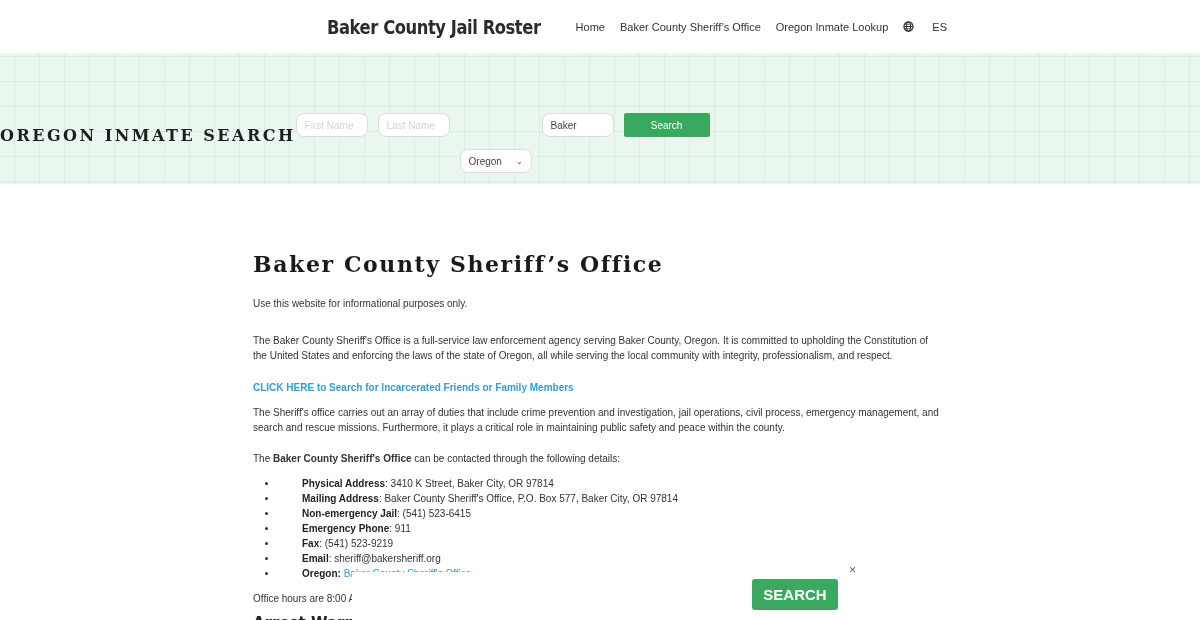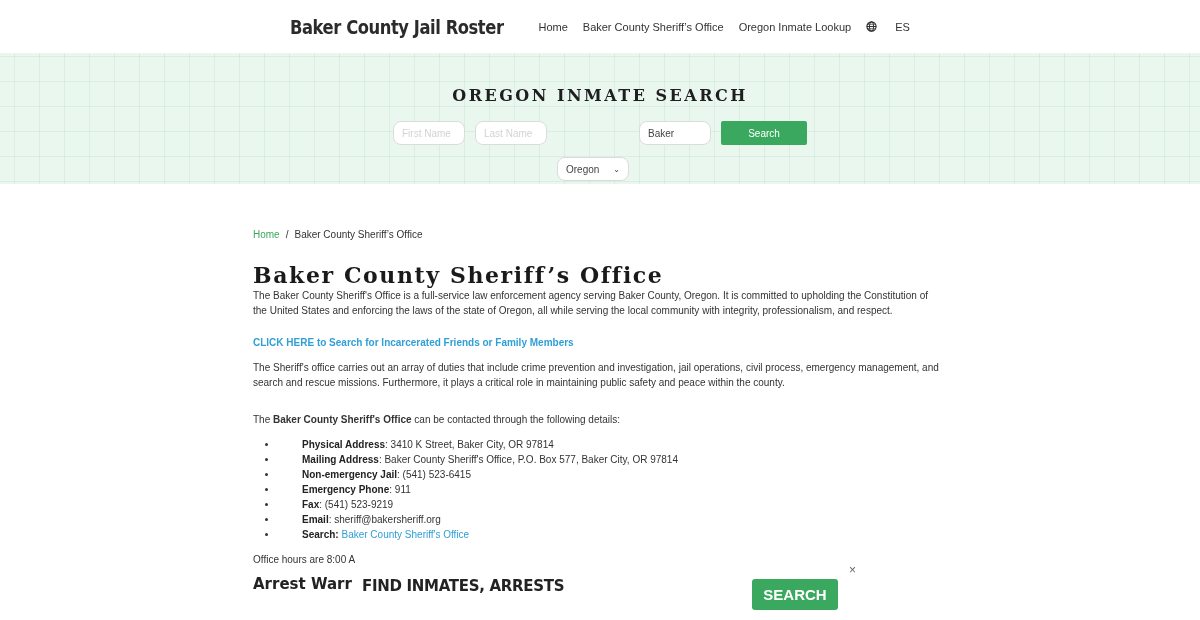--- a/index.html
+++ b/index.html
@@ -1,33 +1,33 @@
 <!DOCTYPE html>
 <html><head>
 <meta charset="utf-8">
 <style>
   * { box-sizing: border-box; margin: 0; padding: 0; }
   html, body { width: 1200px; height: 620px; overflow: hidden; background: #ffffff; }
   body { font-family: "Liberation Sans", "DejaVu Sans", sans-serif; color: #222; position: relative; }
 
   
-  .header { height: 53px; display: flex; align-items: center; justify-content: center; padding: 0 253px; background: #fff; }
+  .header { height: 53px; display: flex; align-items: center; justify-content: flex-end; padding: 0 253px; background: #fff; }
   .site-title { font-family: "DejaVu Sans", sans-serif; font-weight: bold; font-size: 19px; color: #2b2b2b; letter-spacing: -0.5px; transform: scaleX(0.86); transform-origin: left center; white-space: nowrap; }
   .nav { display: flex; align-items: center; gap: 15px; font-size: 11px; color: #333; }
   .nav a { color: #333; text-decoration: none; white-space: nowrap; }
   .lang { display: flex; align-items: center; gap: 18px; }
   .globe { width: 11px; height: 11px; display: inline-block; }
 
   
   .hero { height: 131px; background-color: #eaf7ef;
     background-image:
       linear-gradient(to right, rgba(190,220,200,0.35) 1px, transparent 1px),
       linear-gradient(to bottom, rgba(190,220,200,0.35) 1px, transparent 1px);
     background-size: 25px 25px; background-position: 14px 3px;
-    display: flex; flex-direction: column; align-items: center; padding-top: 33px; }
+    display: flex; flex-direction: row; align-items: center; padding-top: 33px; }
   .hero-title { font-family: "DejaVu Serif", serif; font-weight: bold; font-size: 16px; letter-spacing: 2.5px; color: #1e1e1e; }
   .search-row { display: flex; gap: 10px; margin-top: 16px; }
   .field { width: 72px; height: 24px; background: #fff; border: 1px solid #dcdcdc; border-radius: 8px; font-size: 10px; color: #444; padding: 0 8px; display: flex; align-items: center; text-align: right; }
   .field.placeholder { color: #d3d3d3; }
   .field.select { justify-content: space-between; margin-top: 36px; }
   .chev { font-size: 8px; color: #444; }
   .search-btn { width: 86px; height: 24px; background: #3aa95f; color: #fff; border-radius: 2px; font-size: 10px; display: flex; align-items: center; justify-content: center; }
 
   
   .content { position: absolute; left: 253px; top: 229px; width: 690px; }
@@ -79,44 +79,41 @@
     <div class="field select">
       <span>Oregon</span>
       <span class="chev">⌄</span>
     </div>
     <div class="field">Baker</div>
     <div class="search-btn">Search</div>
   </div>
 </section>
 
 <main class="content">
-  <div class="breadcrumb">
-    <span class="home">Home</span><span class="sep">/</span><span>Baker County Sheriff’s Office</span>
-  </div>
 
   <h1 class="page-title">Baker County Sheriff’s Office</h1>
 
-  <p class="p" style="margin-top:0">The Baker County Sheriff's Office is a full-service law enforcement agency serving Baker County, Oregon. It is committed to upholding the Constitution of the United States and enforcing the laws of the state of Oregon, all while serving the local community with integrity, professionalism, and respect.</p>
+  <p class="p" style="margin-top:19px">Use this website for informational purposes only.</p>
+  <p class="p" style="margin-top:22px">The Baker County Sheriff's Office is a full-service law enforcement agency serving Baker County, Oregon. It is committed to upholding the Constitution of the United States and enforcing the laws of the state of Oregon, all while serving the local community with integrity, professionalism, and respect.</p>
   <p style="margin-top:14px"><a class="link">CLICK HERE to Search for Incarcerated Friends or Family Members</a></p>
   <p class="p" style="margin-top:10px">The Sheriff's office carries out an array of duties that include crime prevention and investigation, jail operations, civil process, emergency management, and search and rescue missions. Furthermore, it plays a critical role in maintaining public safety and peace within the county.</p>
-  <p class="p" style="margin-top:22px"><span>The </span><b>Baker County Sheriff's Office</b><span> can be contacted through the following details:</span></p>
+  <p class="p" style="margin-top:16px"><span>The </span><b>Baker County Sheriff's Office</b><span> can be contacted through the following details:</span></p>
 
   <ul class="list">
     <li><b>Physical Address</b><span>: 3410 K Street, Baker City, OR 97814</span></li>
     <li><b>Mailing Address</b><span>: Baker County Sheriff's Office, P.O. Box 577, Baker City, OR 97814</span></li>
     <li><b>Non-emergency Jail</b><span>: (541) 523-6415</span></li>
     <li><b>Emergency Phone</b><span>: 911</span></li>
     <li><b>Fax</b><span>: (541) 523-9219</span></li>
     <li><b>Email</b><span>: sheriff@bakersheriff.org</span></li>
-    <li><b>Search:</b><span> </span><a class="site-link">Baker County Sheriff's Office</a></li>
+    <li><b>Oregon:</b><span> </span><a class="site-link">Baker County Sheriff's Office</a></li>
   </ul>
 
   <p class="p" style="margin-top:10px">Office hours are 8:00 A</p>
   <h2 class="h2" style="margin-top:8px">Arrest Warran</h2>
 </main>
 
 <div class="ad">
   <div class="ad-text">
-    <div>FIND INMATES, ARRESTS</div>
   </div>
   <div class="ad-btn">SEARCH</div>
 </div>
 <div class="ad-close">×</div>
 
 </body></html>

